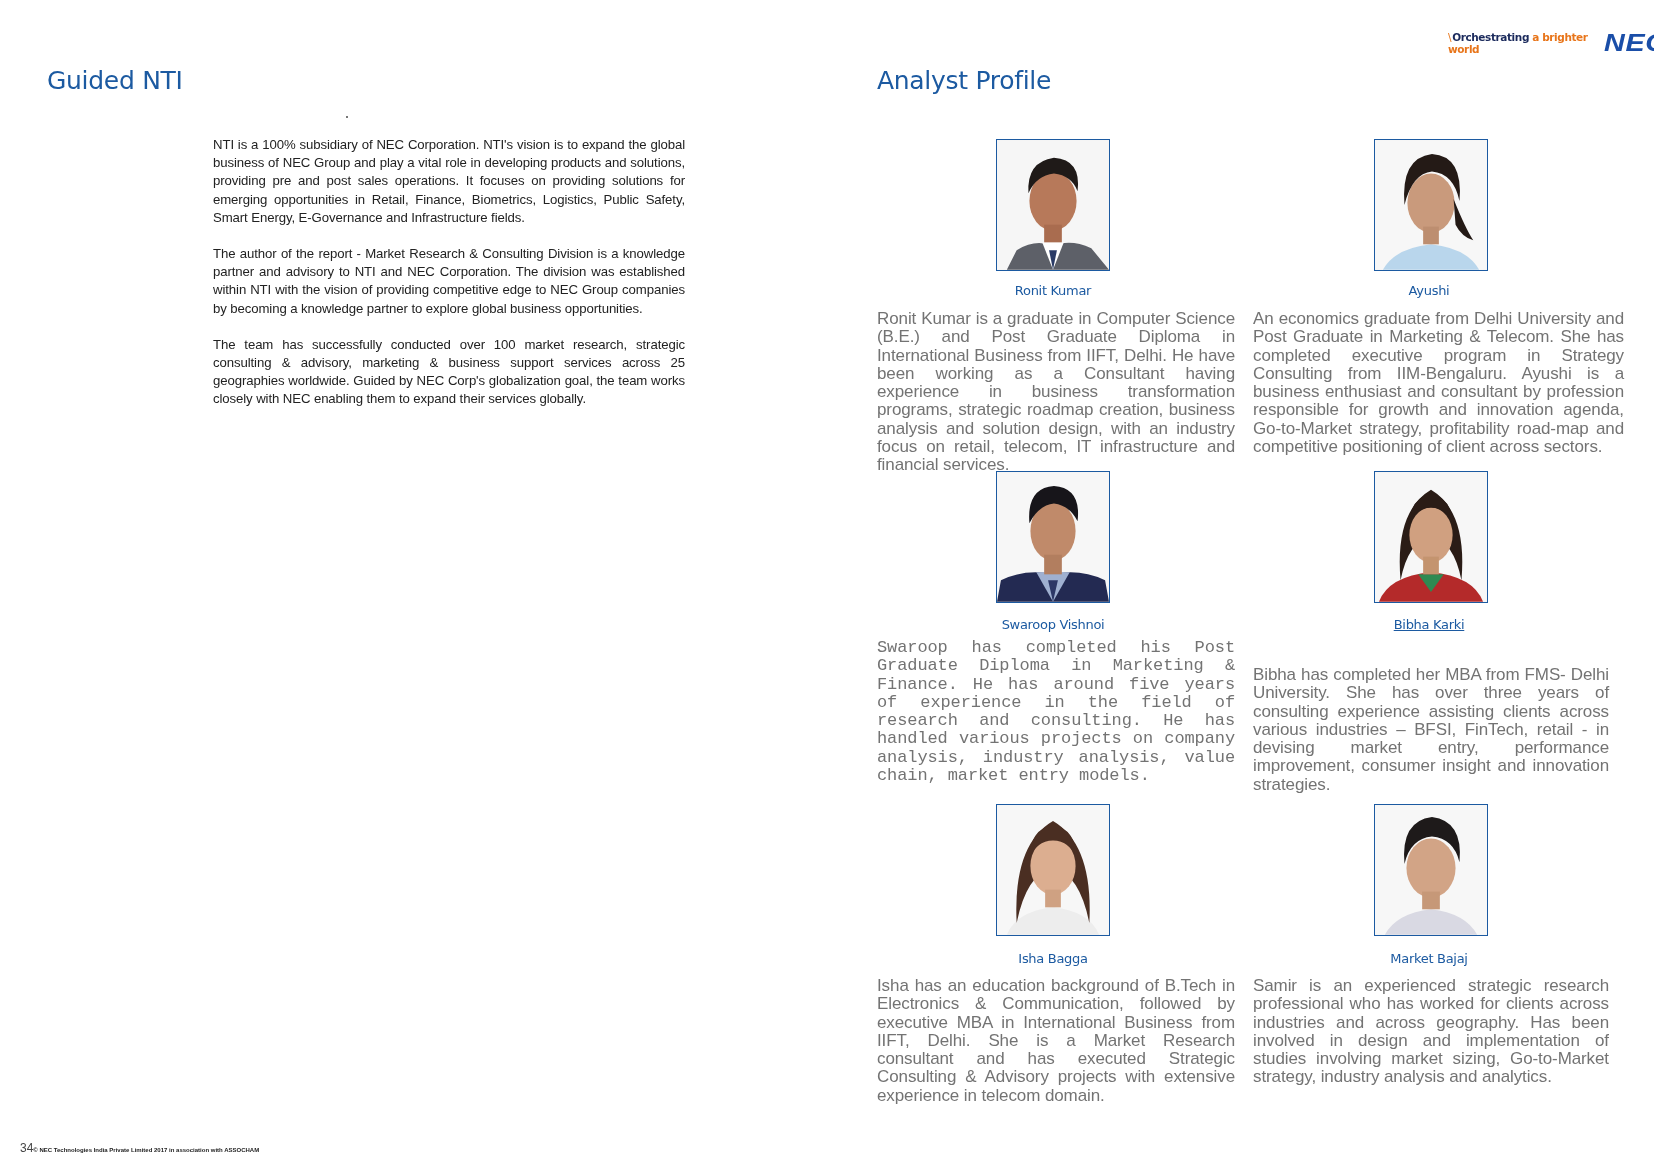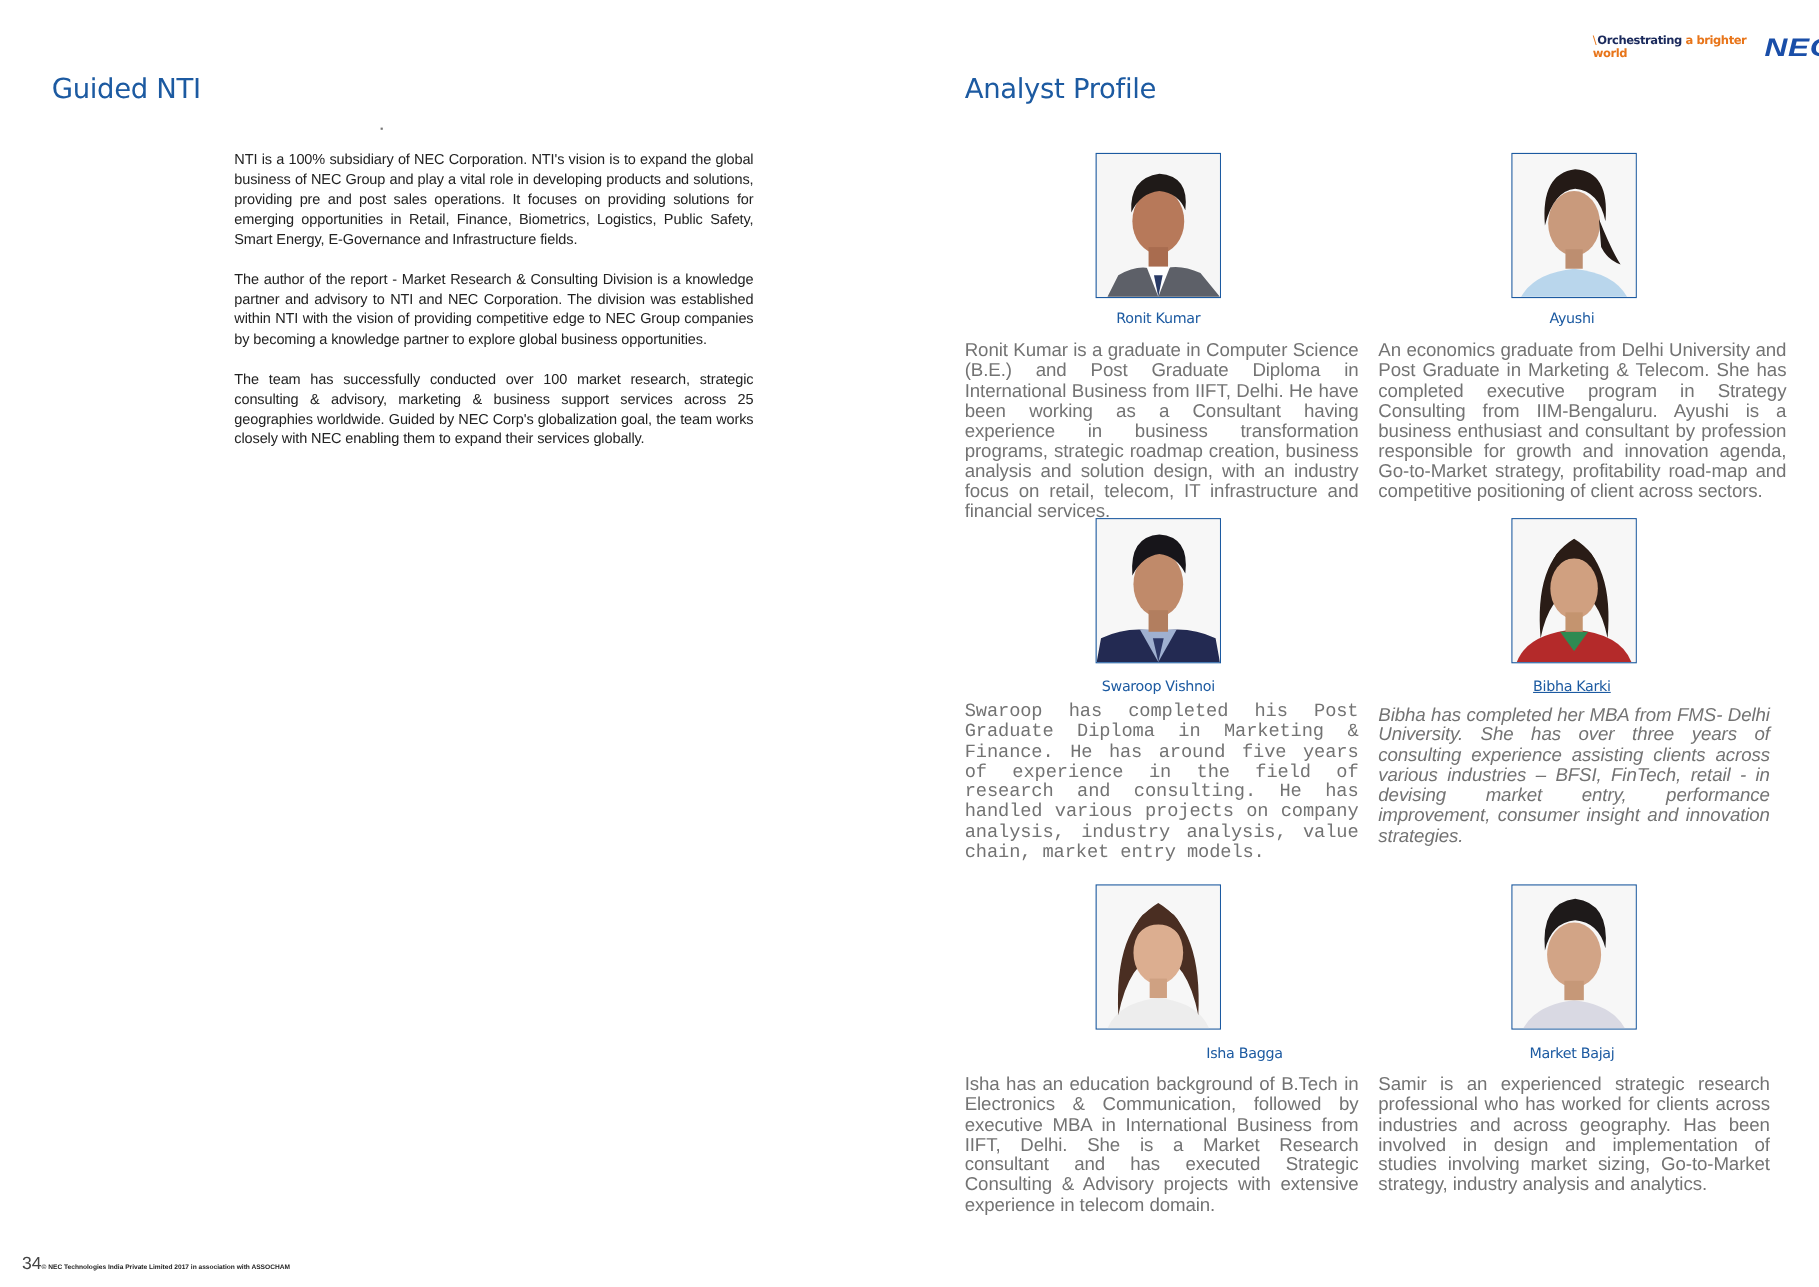--- a/index.html
+++ b/index.html
@@ -20,21 +20,21 @@
     .about-body { position: absolute; left: 213px; top: 136px; width: 472px; }
     .about-body p { font-size: 13.2px; line-height: 18.2px; text-align: justify; color: #222; margin-bottom: 18px; letter-spacing: -0.1px; }
 
     .dot { position: absolute; left: 346px; top: 116px; width: 2px; height: 2px; background: #777; }
     .photo { position: absolute; width: 114px; height: 132px; border: 1.5px solid #1c5aa1; background: #f3f3f3; overflow: hidden; }
     .photo svg { width: 100%; height: 100%; display: block; }
     .pname { position: absolute; font-family: "DejaVu Sans", sans-serif; font-size: 13px; color: #1c5aa1; text-align: center; letter-spacing: -0.3px; }
     .pdesc { position: absolute; font-size: 17px; line-height: 18.3px; text-align: justify; color: #737373; letter-spacing: -0.1px; }
 
     .footer { position: absolute; left: 20px; top: 1141px; display: flex; align-items: baseline; }
-    .page-num { font-size: 16px; color: #444; margin-right: 0; }
+    .page-num { font-size: 12px; color: #444; margin-right: 0; }
     .copyright { font-size: 6px; color: #222; font-weight: bold; }
   </style>
 </head>
 <body>
 
 <div class="brand">
   <span class="tagline"><span class="slash">\</span><span class="t1">Orchestrating</span><span class="t2"> a brighter world</span></span>
   <span class="nec-logo">NEC</span>
 </div>
 
@@ -94,33 +94,33 @@
     <rect width="114" height="132" fill="#f7f7f7"></rect>
     <path d="M4 132 Q14 106 57 102 Q100 106 110 132 Z" fill="#b42a2a"></path>
     <path d="M44 104 L57 122 L70 104 Z" fill="#2f8a52"></path>
     <path d="M26 110 Q20 40 57 18 Q94 40 88 110 Q80 70 57 66 Q34 70 26 110 Z" fill="#2a1c16"></path>
     <ellipse cx="57" cy="64" rx="22" ry="28" fill="#d0a080"></ellipse>
     <rect x="49" y="86" width="16" height="18" fill="#c4946f"></rect>
     <path d="M34 54 Q36 26 57 22 Q78 26 80 54 Q72 36 57 36 Q42 36 34 54 Z" fill="#2a1c16"></path>
   </svg>
 </div>
 <div class="pname" style="left:1316px; top:617px; width:226px;text-decoration:underline;">Bibha Karki</div>
-<div class="pdesc" style="left:1253px; top:641px; width:356px;font-style:italic;">Bibha has completed her MBA from FMS- Delhi University. She has over three years of consulting experience assisting clients across various industries – BFSI, FinTech, retail - in devising market entry, performance improvement, consumer insight and innovation strategies.</div>
+<div class="pdesc" style="left:1253px; top:666px; width:356px;">Bibha has completed her MBA from FMS- Delhi University. She has over three years of consulting experience assisting clients across various industries – BFSI, FinTech, retail - in devising market entry, performance improvement, consumer insight and innovation strategies.</div>
 
 <div class="photo" style="left:996px; top:804px;">
   <svg viewBox="0 0 114 132">
     <rect width="114" height="132" fill="#f7f7f7"></rect>
     <path d="M10 132 Q20 108 57 104 Q94 108 104 132 Z" fill="#ededed"></path>
     <path d="M20 120 Q16 40 57 16 Q98 40 94 120 Q84 70 57 64 Q30 70 20 120 Z" fill="#4a2e22"></path>
     <ellipse cx="57" cy="62" rx="23" ry="29" fill="#dcae90"></ellipse>
     <rect x="49" y="86" width="16" height="18" fill="#cfa182"></rect>
     <path d="M32 56 Q34 24 57 20 Q80 24 82 56 Q74 36 57 36 Q40 36 32 56 Z" fill="#4a2e22"></path>
   </svg>
 </div>
-<div class="pname" style="left:940px; top:951px; width:226px;text-align:right;">Isha Bagga</div>
+<div class="pname" style="left:940px; top:951px; width:226px;">Isha Bagga</div>
 <div class="pdesc" style="left:877px; top:977px; width:358px;">Isha has an education background of B.Tech in Electronics &amp; Communication, followed by executive MBA in International Business from IIFT, Delhi. She is a Market Research consultant and has executed Strategic Consulting &amp; Advisory projects with extensive experience in telecom domain.</div>
 
 <div class="photo" style="left:1374px; top:804px;">
   <svg viewBox="0 0 114 132">
     <rect width="114" height="132" fill="#f7f7f7"></rect>
     <path d="M10 132 Q22 110 57 106 Q92 110 104 132 Z" fill="#d9d9e3"></path>
     <ellipse cx="57" cy="64" rx="25" ry="30" fill="#d2a486"></ellipse>
     <rect x="48" y="88" width="18" height="18" fill="#c69878"></rect>
     <path d="M30 60 Q26 16 58 12 Q90 16 86 58 Q80 34 58 32 Q36 34 30 60 Z" fill="#1e1a1a"></path>
   </svg>

